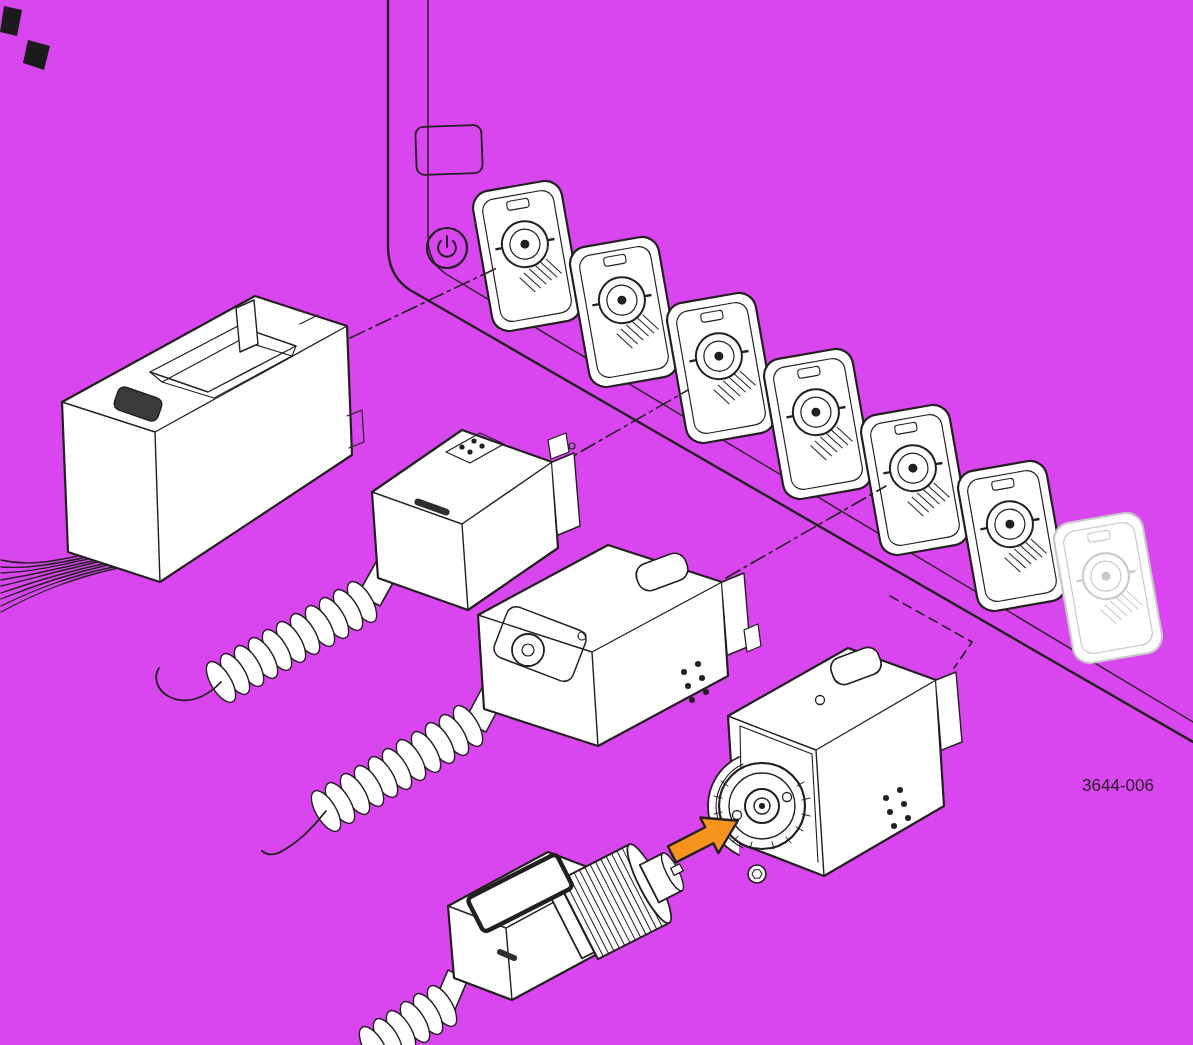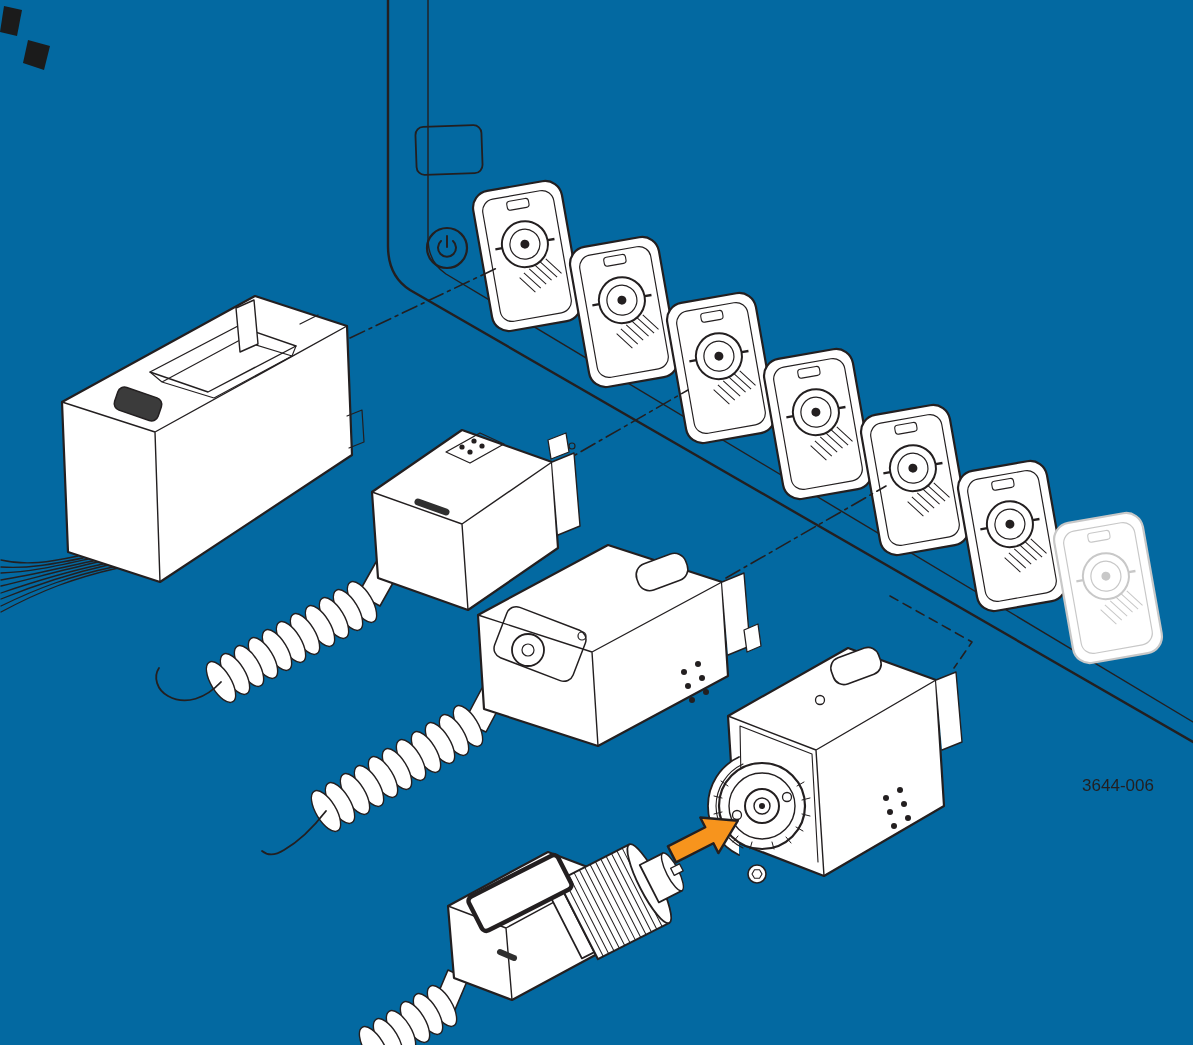--- a/index.html
+++ b/index.html
@@ -1,19 +1,19 @@
 <!DOCTYPE html>
 <html><head>
 <meta charset="utf-8">
 <style>
   html,body{margin:0;padding:0;background:#ffffff;}
   .canvas{
     position:relative;
     width:1193px;height:1045px;
-    background:#0369a1;
+    background:#d946ef;
     font-family:"Liberation Sans", sans-serif;
     overflow:hidden;
   }
   svg{position:absolute;left:0;top:0;}
   .part{stroke:#231f20;fill:none;stroke-linejoin:round;stroke-linecap:round;}
   .wfill{fill:#ffffff;}
   .figlabel{font-family:"Liberation Sans",sans-serif;font-size:17px;fill:#231f20;stroke:none;}
 </style>
 </head>
 <body>

